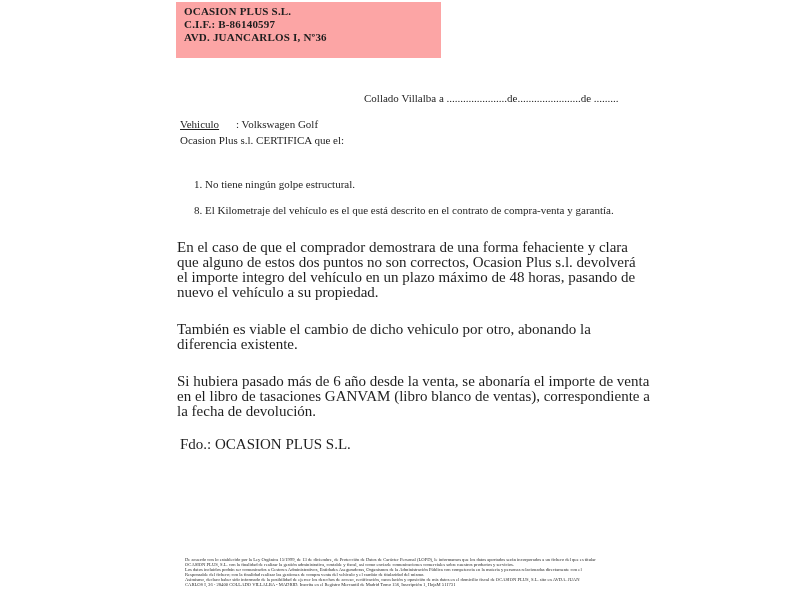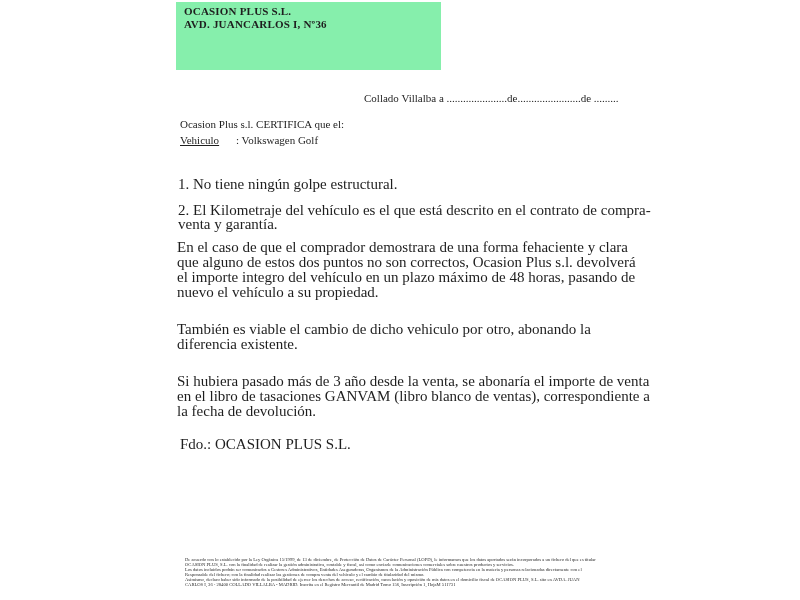--- a/index.html
+++ b/index.html
@@ -7,37 +7,37 @@
     width:800px;height:600px;
     background:#ffffff;
     font-family:"Liberation Serif","DejaVu Serif",serif;
     color:#1e1e1e;
     position:relative;
     overflow:hidden;
   }
   .page{position:absolute;inset:0;}
 
   .header-box{
-    position:absolute;left:176px;top:2px;width:265px;height:68px;
-    background:#86efac;
+    position:absolute;left:176px;top:2px;width:265px;height:56px;
+    background:#fca5a5;
     padding:3px 0 0 8px;box-sizing:border-box;
     font-weight:bold;font-size:11px;line-height:13.2px;
     letter-spacing:.2px;
   }
 
   .date-line{
     position:absolute;left:364px;top:92px;
     font-size:11px;white-space:nowrap;
   }
 
   .certify{position:absolute;left:180px;top:116px;font-size:11px;line-height:16px;}
   .cert-label{display:inline-block;width:56px;}
   .cert-label span{text-decoration:underline;}
 
-  .points{position:absolute;left:178px;top:177px;width:480px;font-size:15px;}
+  .points{position:absolute;left:194px;top:177px;width:480px;font-size:11px;}
   .points .pt{margin:0 0 12px 0;line-height:14px;}
 
   .paras{position:absolute;left:177px;top:240px;width:473px;font-size:15px;}
   .paras p{margin:0 0 8px 0;line-height:15px;}
   .paras p.gap{margin-top:22px;}
 
   .signature{
     position:absolute;left:180px;top:436px;
     font-size:15px;
   }
@@ -49,41 +49,42 @@
   }
   .fine-print div{white-space:nowrap;overflow:hidden;}
 </style>
 </head>
 <body>
 
 <div class="page">
 
   <div class="header-box">
     <div>OCASION PLUS S.L.</div>
+    <div>C.I.F.: B-86140597</div>
     <div>AVD. JUANCARLOS I, Nº36</div>
   </div>
 
   <div class="date-line">Collado Villalba a ......................de.......................de .........</div>
 
   <div class="certify">
-    <div>Ocasion Plus s.l. CERTIFICA que el:</div>
     <div>
       <span class="cert-label"><span>Vehiculo</span></span><span>: Volkswagen Golf</span>
     </div>
+    <div>Ocasion Plus s.l. CERTIFICA que el:</div>
   </div>
 
   <div class="points">
     <div class="pt">1. No tiene ningún golpe estructural.</div>
-    <div class="pt">2. El Kilometraje del vehículo es el que está descrito en el contrato de compra-venta y garantía.</div>
+    <div class="pt">8. El Kilometraje del vehículo es el que está descrito en el contrato de compra-venta y garantía.</div>
   </div>
 
   <div class="paras">
     <p>En el caso de que el comprador demostrara de una forma fehaciente y clara que alguno de estos dos puntos no son correctos, Ocasion Plus s.l. devolverá el importe integro del vehículo en un plazo máximo de 48 horas, pasando de nuevo el vehículo a su propiedad.</p>
     <p class="gap">También es viable el cambio de dicho vehiculo por otro, abonando la diferencia existente.</p>
-    <p class="gap">Si hubiera pasado más de 3 año desde la venta, se abonaría el importe de venta en el libro de tasaciones GANVAM (libro blanco de ventas), correspondiente a la fecha de devolución.</p>
+    <p class="gap">Si hubiera pasado más de 6 año desde la venta, se abonaría el importe de venta en el libro de tasaciones GANVAM (libro blanco de ventas), correspondiente a la fecha de devolución.</p>
   </div>
 
   <div class="signature">Fdo.: OCASION PLUS S.L.</div>
 
   <div class="fine-print">
     <div>De acuerdo con lo establecido por la Ley Orgánica 15/1999, de 13 de diciembre, de Protección de Datos de Carácter Personal (LOPD), le informamos que los datos aportados serán incorporados a un fichero del que es titular</div>
     <div>OCASION PLUS, S.L. con la finalidad de realizar la gestión administrativa, contable y fiscal, así como enviarle comunicaciones comerciales sobre nuestros productos y servicios.</div>
     <div>Los datos incluidos podrán ser comunicados a Gestores Administrativos, Entidades Aseguradoras, Organismos de la Administración Pública con competencia en la materia y personas relacionadas directamente con el</div>
     <div>Responsable del fichero; con la finalidad realizar las gestiones de compra venta del vehículo y el cambio de titularidad del mismo.</div>
     <div>Asimismo, declaro haber sido informado de la posibilidad de ejercer los derechos de acceso, rectificación, cancelación y oposición de mis datos en el domicilio fiscal de OCASIÓN PLUS, S.L. sito en AVDA. JUAN</div>

